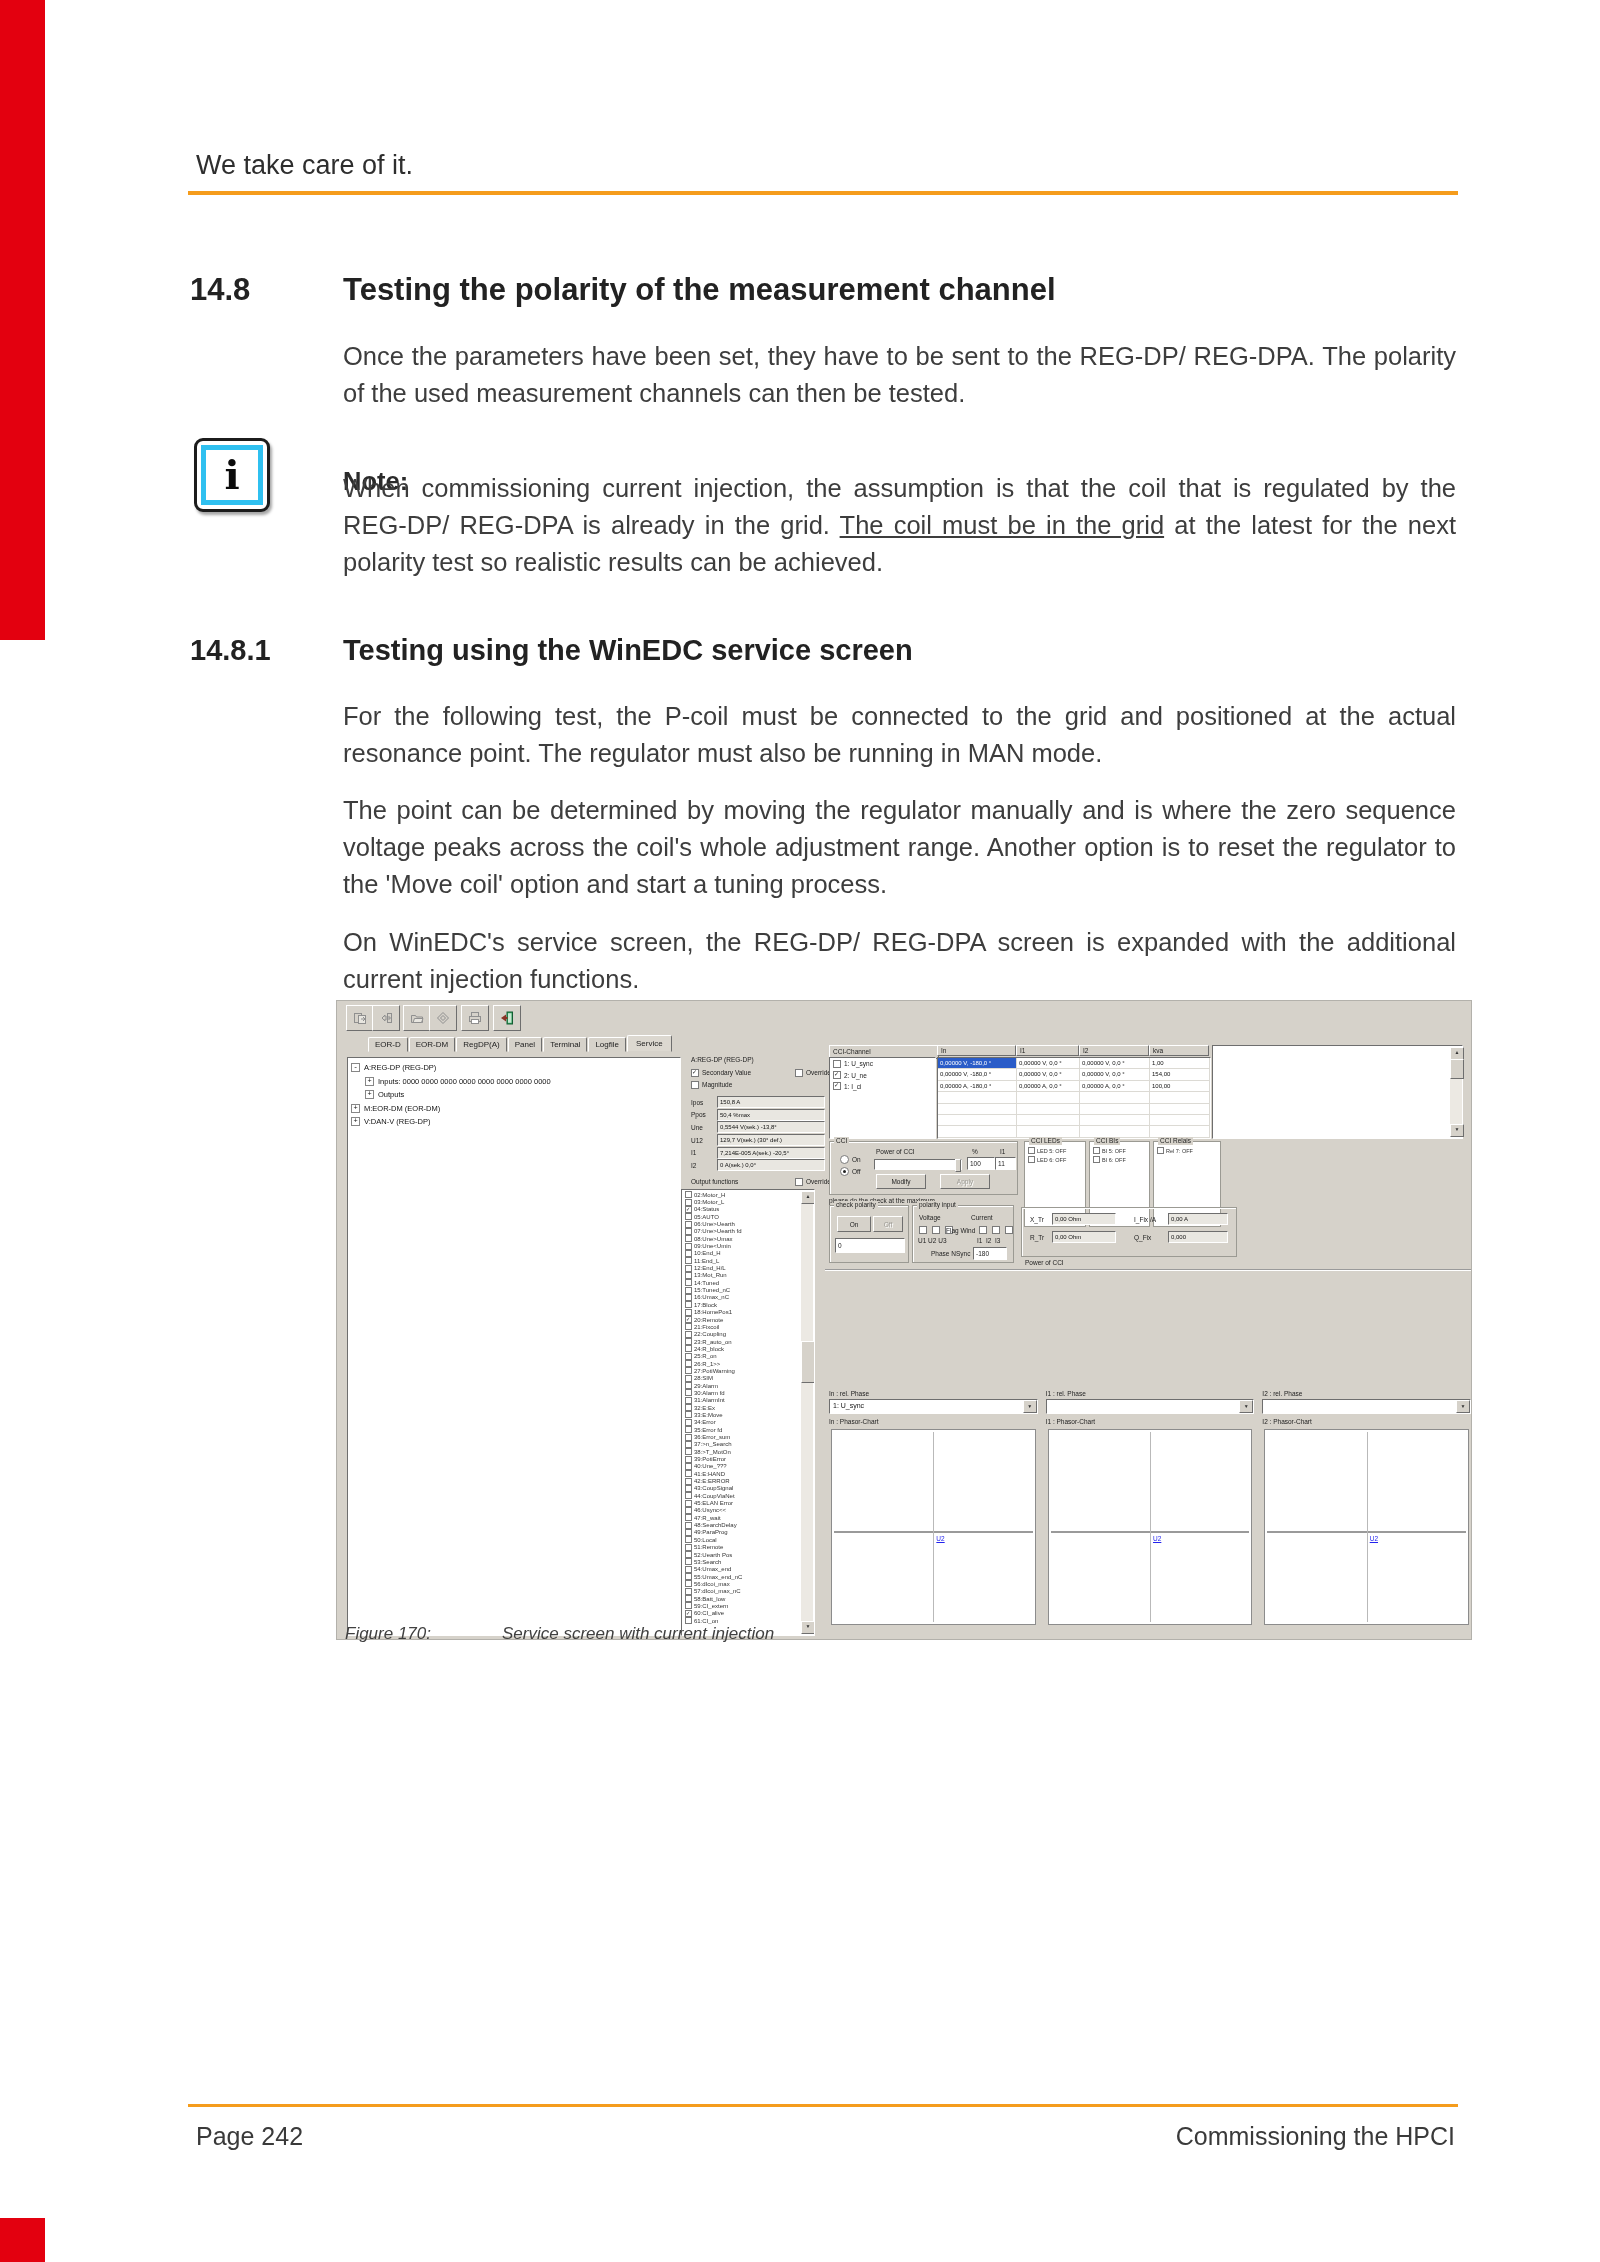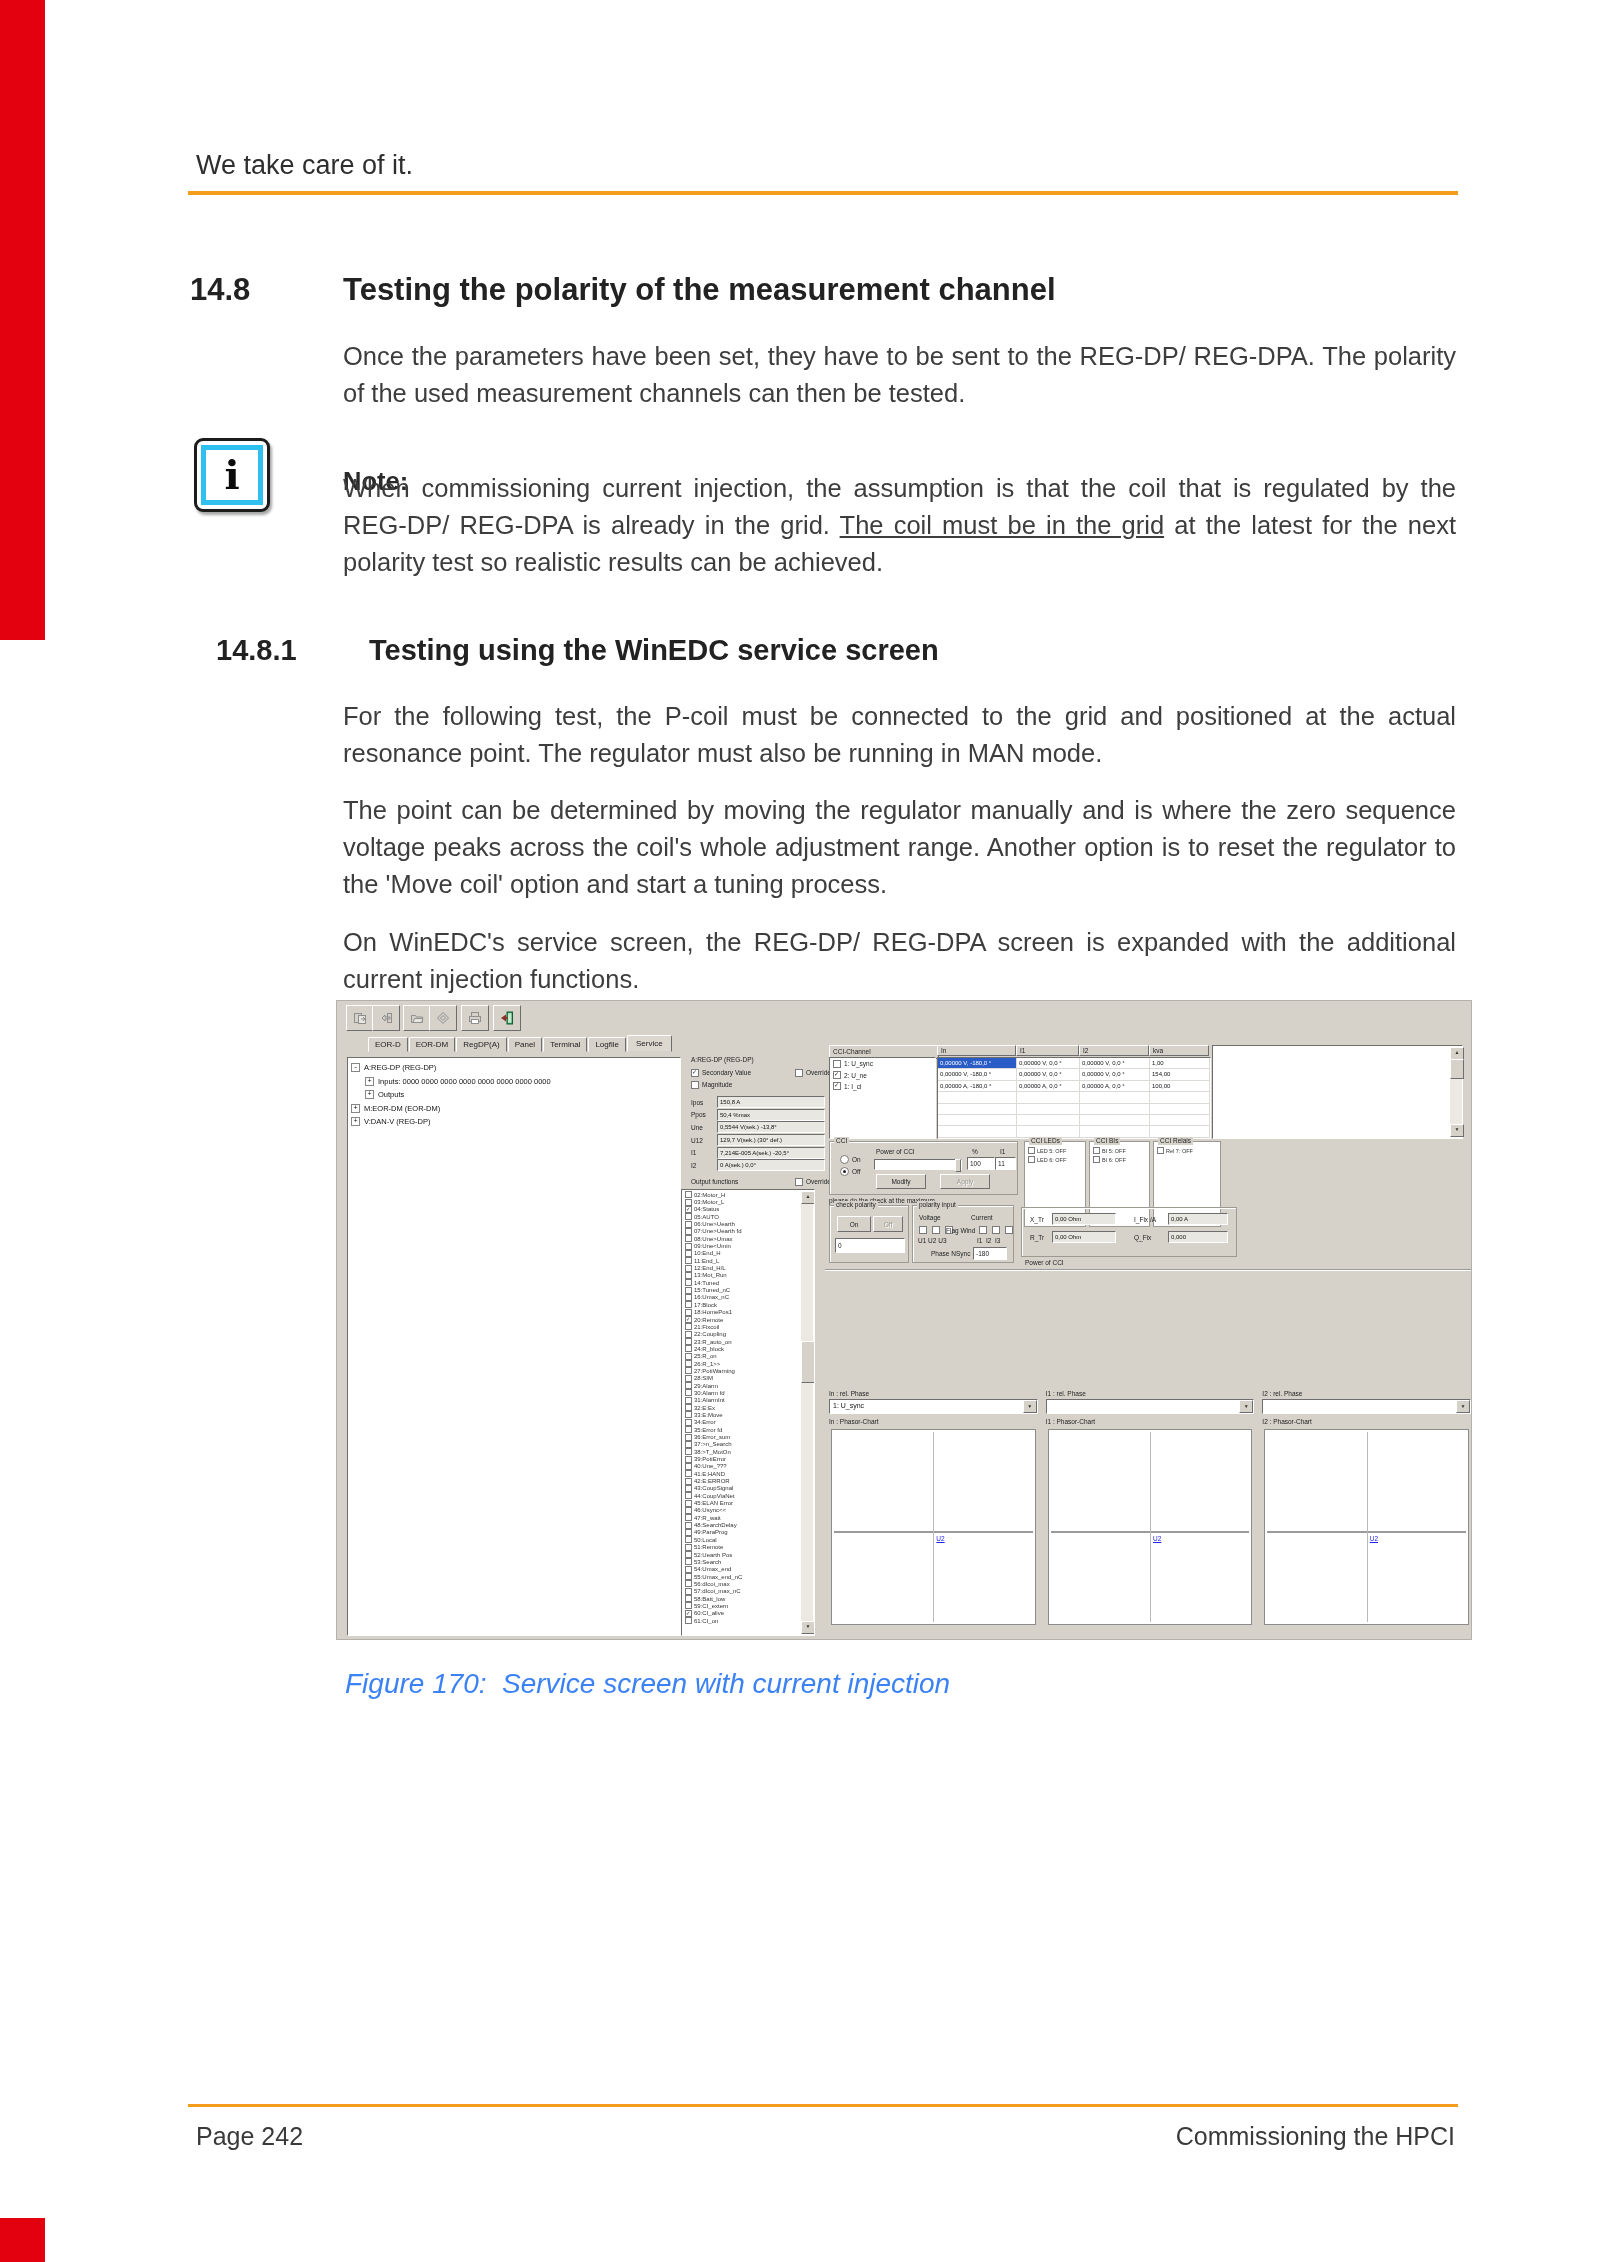--- a/index.html
+++ b/index.html
@@ -15,21 +15,21 @@
   .h1row.h2{font-size:29px;}
   .para{position:absolute;left:343px;width:1113px;font-size:25.5px;line-height:37px;
         text-align:justify;color:#3d3d3d;}
   .ul{text-decoration:underline;}
   .notelabel{position:absolute;left:343px;font-size:25.5px;font-weight:bold;color:#2a2a2a;}
   .note-icon{position:absolute;left:194px;top:438px;width:70px;height:68px;background:#fff;
              border:3px solid #1c1c1c;border-radius:9px;box-shadow:2px 3px 3px rgba(0,0,0,.35);}
   .note-icon-inner{position:absolute;inset:4px;border:5px solid #2fc0f0;background:#fff;
                    display:flex;align-items:center;justify-content:center;}
   .note-i{font-family:"DejaVu Serif",serif;font-weight:bold;font-size:40px;color:#0b0b0b;line-height:1;}
-  .caption{position:absolute;top:1668px;font-size:28px;font-style:italic;color:#3b82f6;}
+  .caption{position:absolute;top:1624px;font-size:17px;font-style:italic;color:#404040;}
   .footer-l{position:absolute;left:196px;top:2122px;font-size:25px;color:#3a3a3a;}
   .footer-r{position:absolute;right:145px;top:2122px;font-size:25px;color:#3a3a3a;}
 
   
   .figwin{position:absolute;left:336px;top:1000px;width:1134px;height:638px;background:#d6d2ca;
           border:1px solid #b3b1ab;font-family:"Liberation Sans",sans-serif;color:#1d1d1d;}
   .tbtn{position:absolute;top:4px;width:26px;height:24px;background:#d6d2ca;
         border:1px solid;border-color:#fff #6e6e6e #6e6e6e #fff;display:flex;align-items:center;justify-content:center;}
   .tabs{position:absolute;left:9px;top:32px;white-space:nowrap;padding-left:22px;}
   .tab{display:inline-block;font-size:8px;padding:2px 6px 2px;background:#d6d2ca;color:#222;
@@ -114,21 +114,21 @@
   <div class="para" style="top:338px;">Once the parameters have been set, they have to be sent to the REG-DP/ REG-DPA. The polarity of the used measurement channels can then be tested.</div>
 
   <div class="note-icon">
     <div class="note-icon-inner">
         <span class="note-i">i</span>
       </div>
   </div>
   <div class="notelabel" style="top:420px;margin-top:47px;">Note:</div>
   <div class="para" style="top:470px;"><span>When commissioning current injection, the assumption is that the coil that is regulated by the REG-DP/ REG-DPA is already in the grid. </span><span class="ul">The coil must be in the grid</span><span> at the latest for the next polarity test so realistic results can be achieved.</span></div>
 
-  <div class="h1row h2" style="top:634px;margin-left:26px;">
+  <div class="h1row h2" style="top:634px;">
     <span class="secnum">14.8.1</span><span>Testing using the WinEDC service screen</span>
   </div>
   <div class="para" style="top:792px;">The point can be determined by moving the regulator manually and is where the zero sequence voltage peaks across the coil's whole adjustment range. Another option is to reset the regulator to the 'Move coil' option and start a tuning process.</div>
   <div class="para" style="top:698px;">For the following test, the P-coil must be connected to the grid and positioned at the actual resonance point. The regulator must also be running in MAN mode.</div>
   <div class="para" style="top:924px;">On WinEDC's service screen, the REG-DP/ REG-DPA screen is expanded with the additional current injection functions.</div>
 
   <div class="figwin">
 
     <div class="tbtn" style="left:9px;">
       <svg class="ticon" width="14" height="14">

